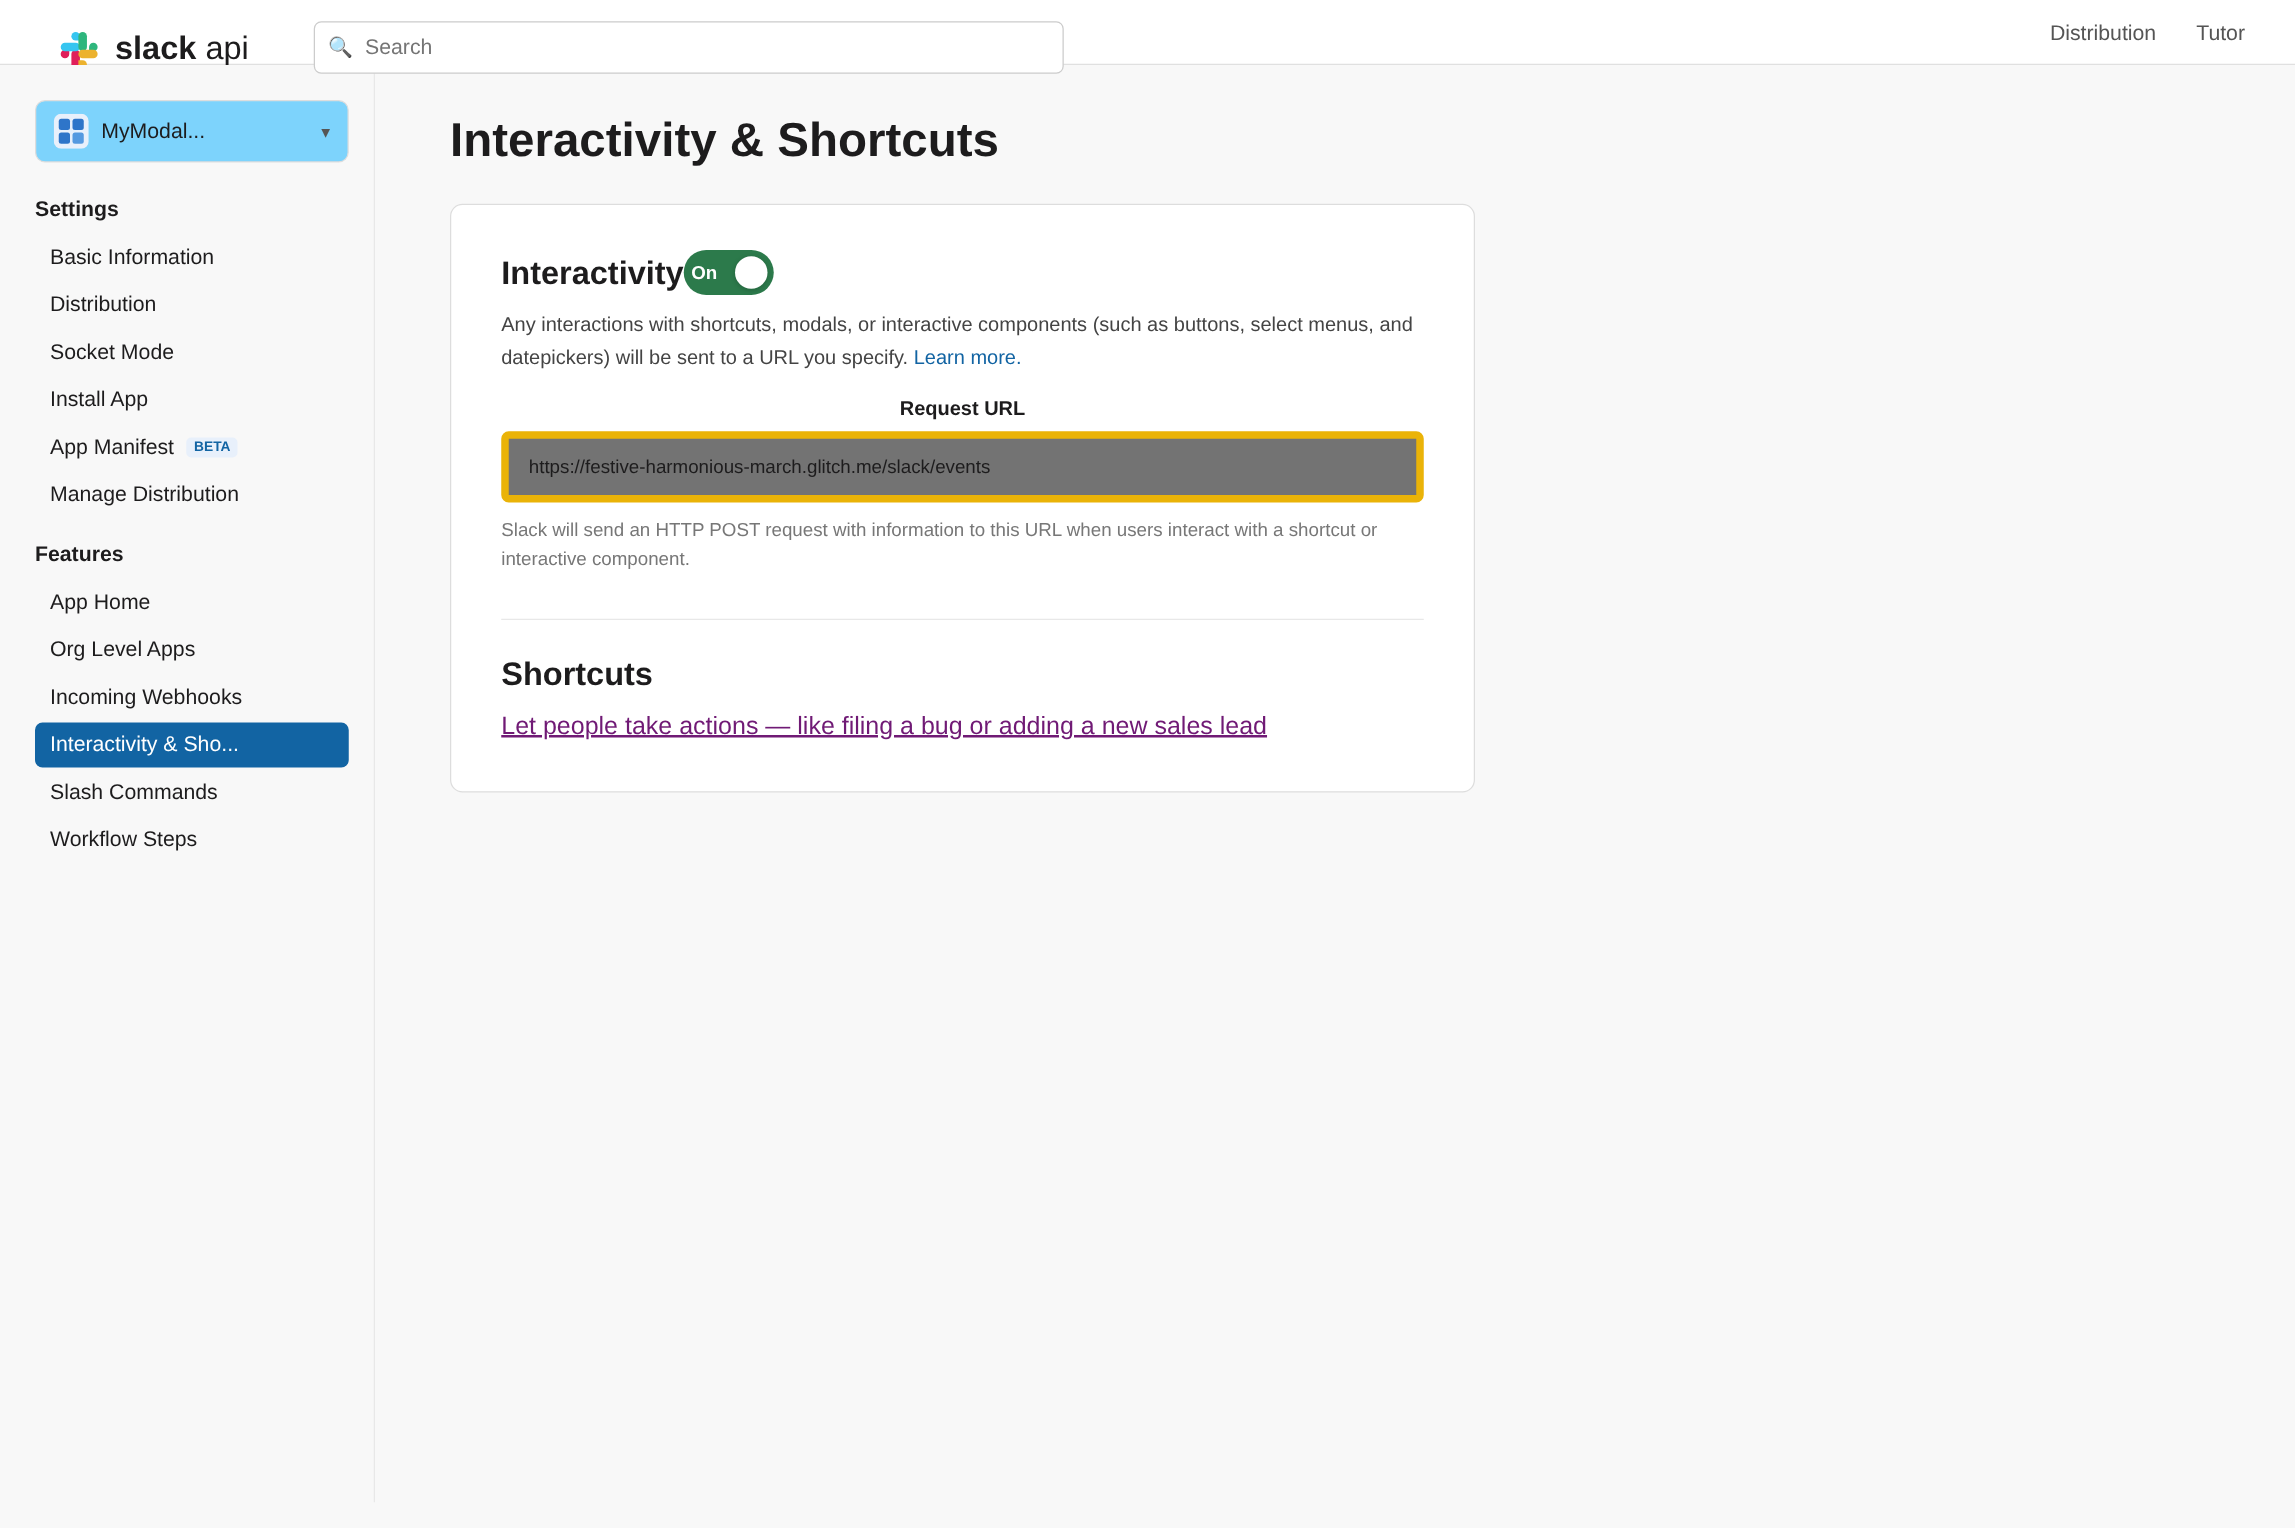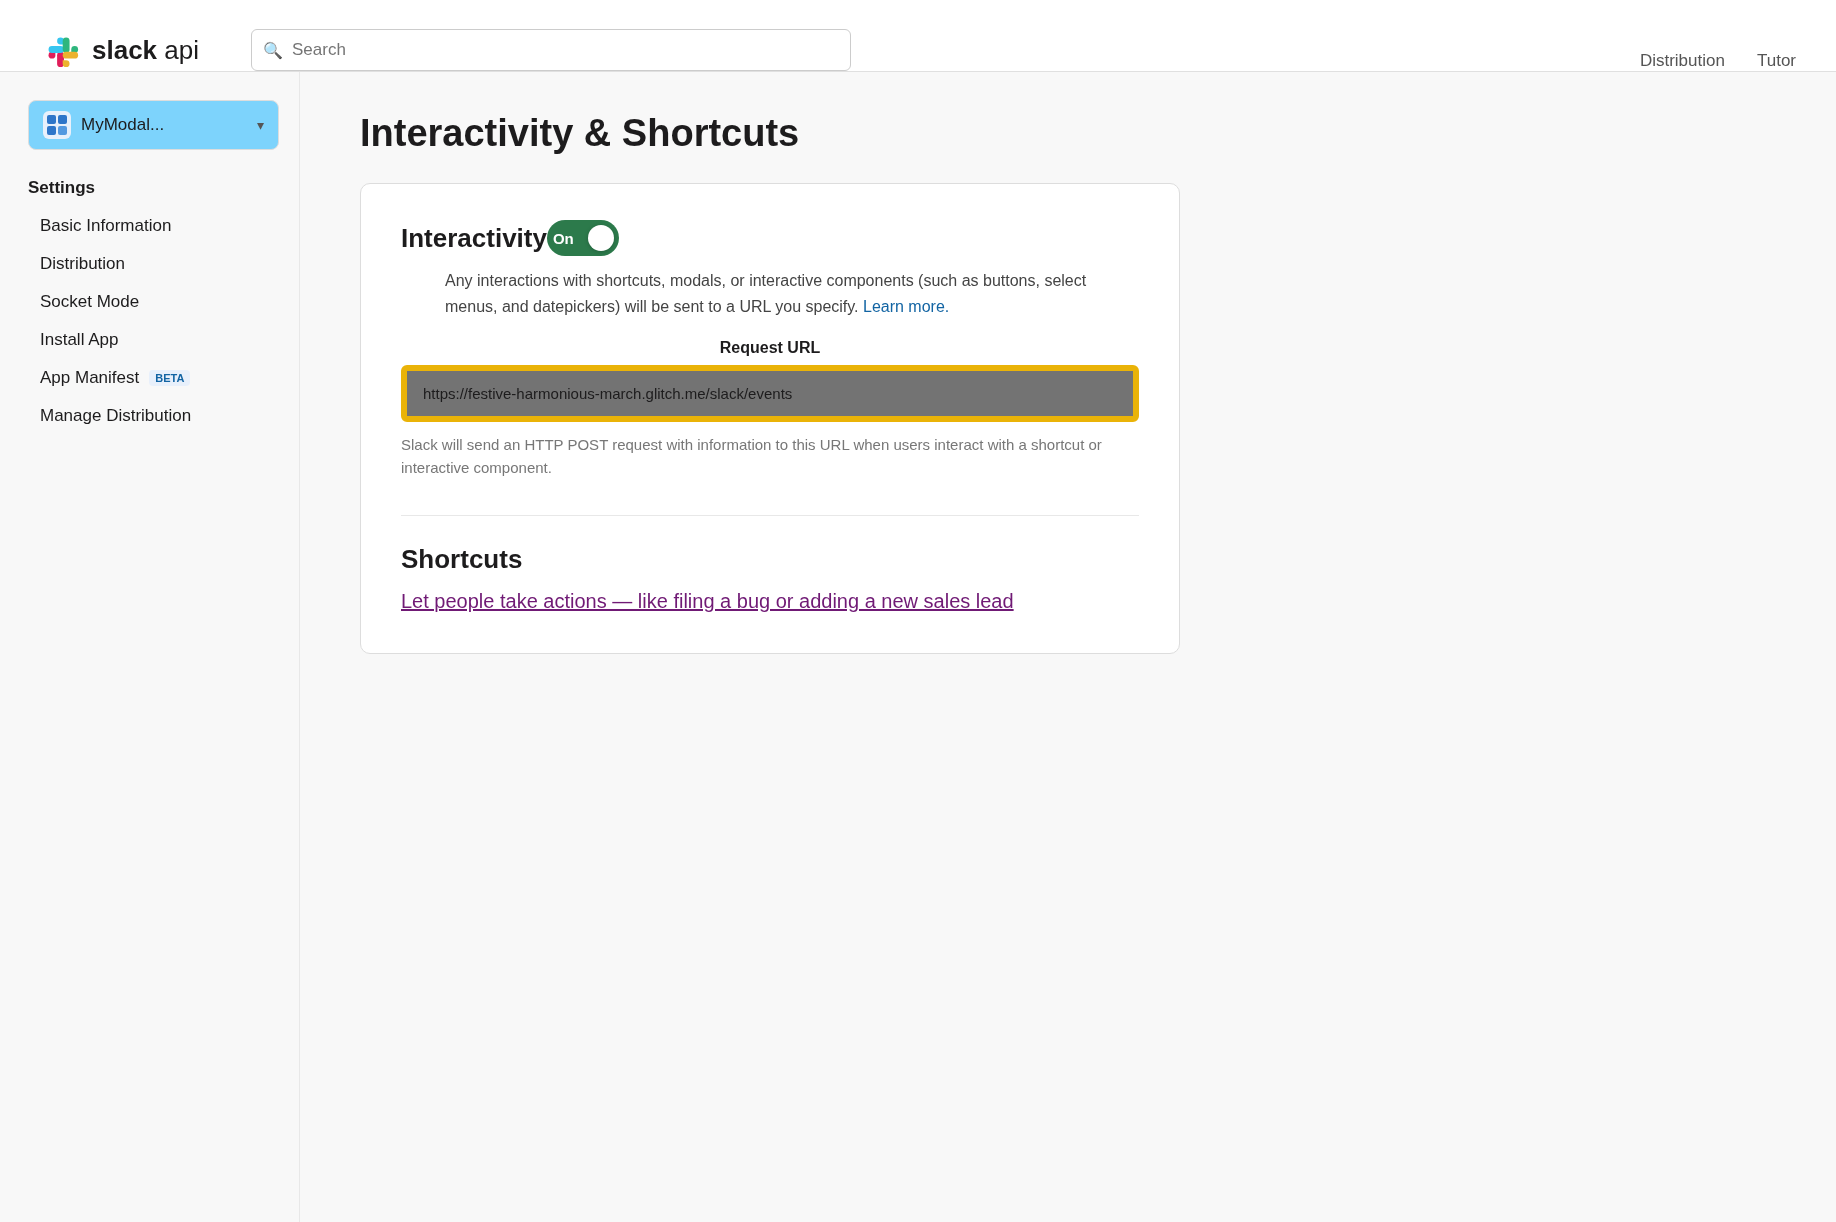--- a/index.html
+++ b/index.html
@@ -8,23 +8,23 @@
       background: #f8f8f8;
       color: #1d1c1d;
       font-size: 16px;
     }
 
     
     .header {
       background: #fff;
       border-bottom: 1px solid #e0e0e0;
       display: flex;
-      align-items: flex-end;
-      padding: 0 40px;
-      height: 72px;
+      align-items: flex-start;
+      padding: 17px 40px;
+      height: 52px;
       gap: 32px;
     }
     .logo {
       display: flex;
       align-items: center;
       gap: 10px;
       text-decoration: none;
     }
     .logo-icon {
       width: 42px;
@@ -222,21 +222,20 @@
       background: #fff;
       border-radius: 50%;
       box-shadow: 0 1px 4px rgba(0,0,0,0.2);
     }
 
     .section-desc {
       font-size: 16px;
       color: #444;
       line-height: 1.6;
       margin-bottom: 20px;
-      margin-left: 44px;
     }
     .learn-more {
       color: #1264a3;
       text-decoration: none;
     }
 
     .field-label {
       font-size: 16px;
       font-weight: 700;
       margin-bottom: 8px;
@@ -332,20 +331,29 @@
       <a class="sidebar-item" href="#">Distribution</a>
       <a class="sidebar-item" href="#">Socket Mode</a>
       <a class="sidebar-item" href="#">Install App</a>
       <a class="sidebar-item" href="#">
         <span>App Manifest</span>
         <span class="beta-badge">BETA</span>
       </a>
       <a class="sidebar-item" href="#">Manage Distribution</a>
     </div>
 
+    <div class="sidebar-features-gap">
+      <div class="sidebar-section-title">Features</div>
+      <a class="sidebar-item" href="#">App Home</a>
+      <a class="sidebar-item" href="#">Org Level Apps</a>
+      <a class="sidebar-item" href="#">Incoming Webhooks</a>
+      <a class="sidebar-item active" href="#">Interactivity &amp; Sho...</a>
+      <a class="sidebar-item" href="#">Slash Commands</a>
+      <a class="sidebar-item" href="#">Workflow Steps</a>
+    </div>
 
   </aside>
 
   <main class="main">
     <h1 class="page-title">Interactivity &amp; Shortcuts</h1>
 
     <div class="card">
 
       
       <div class="section-header">

